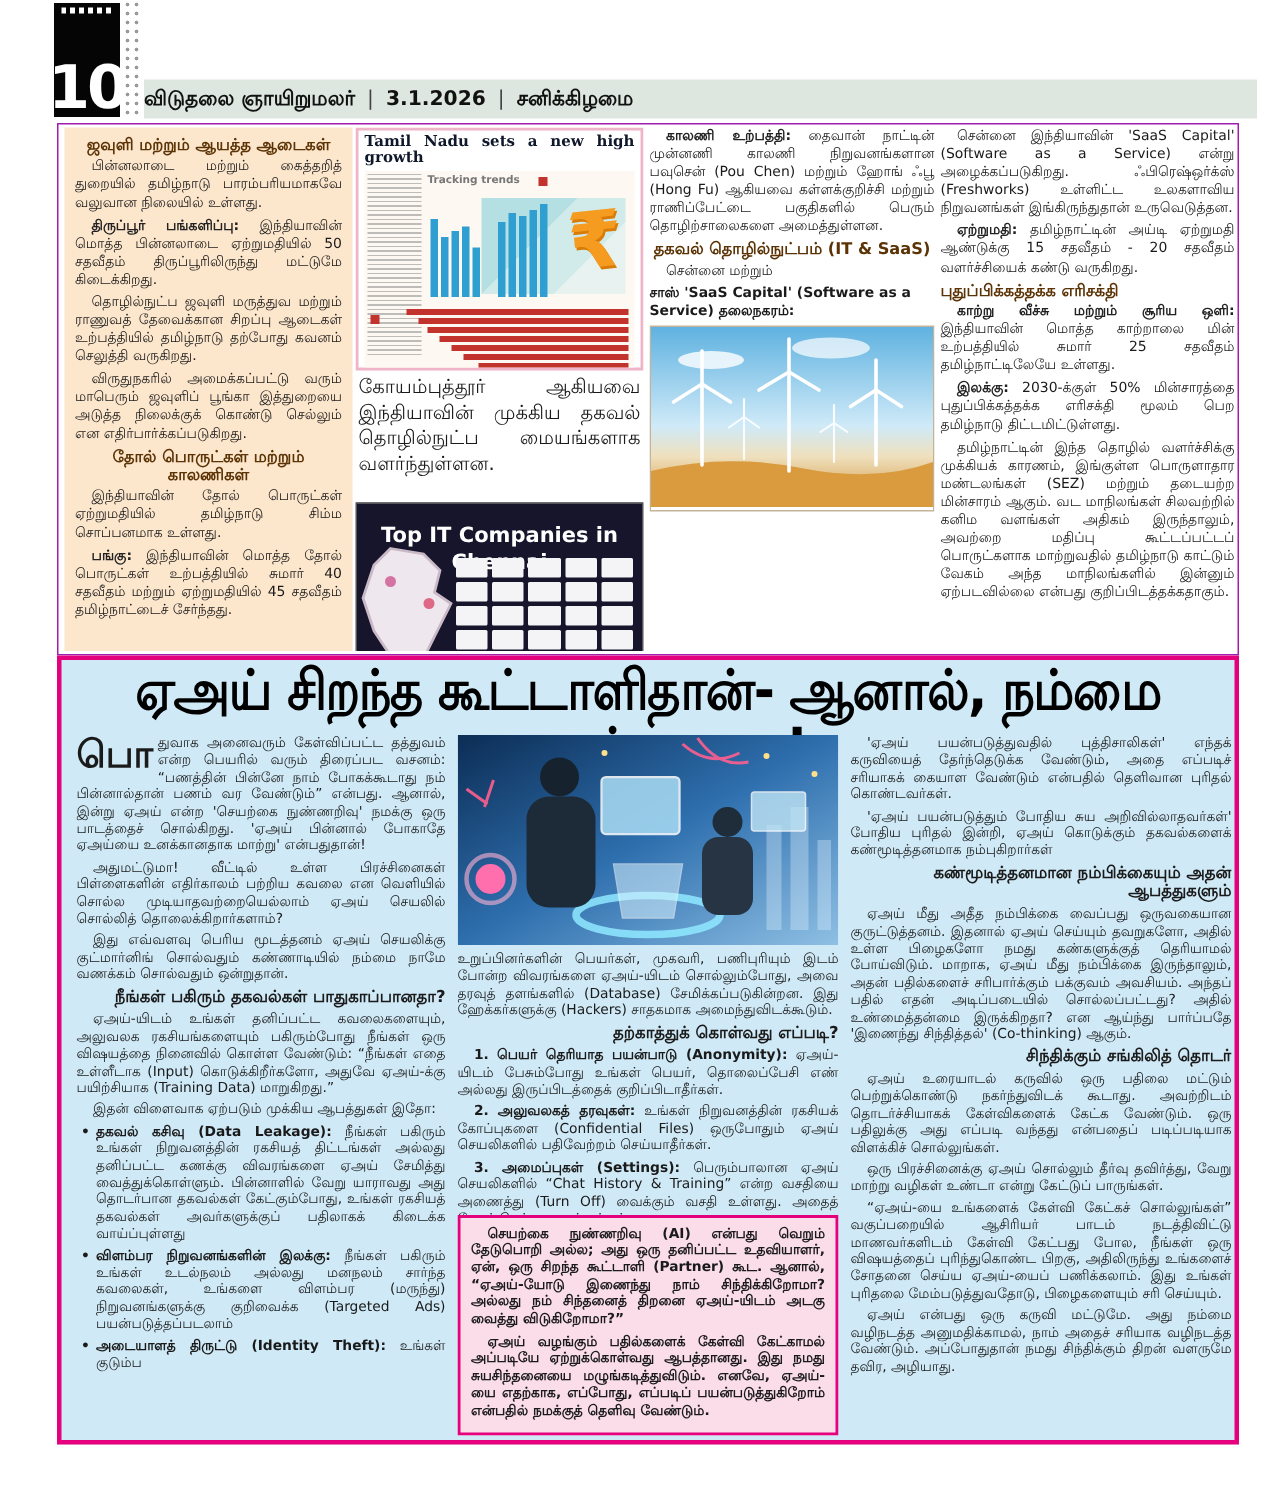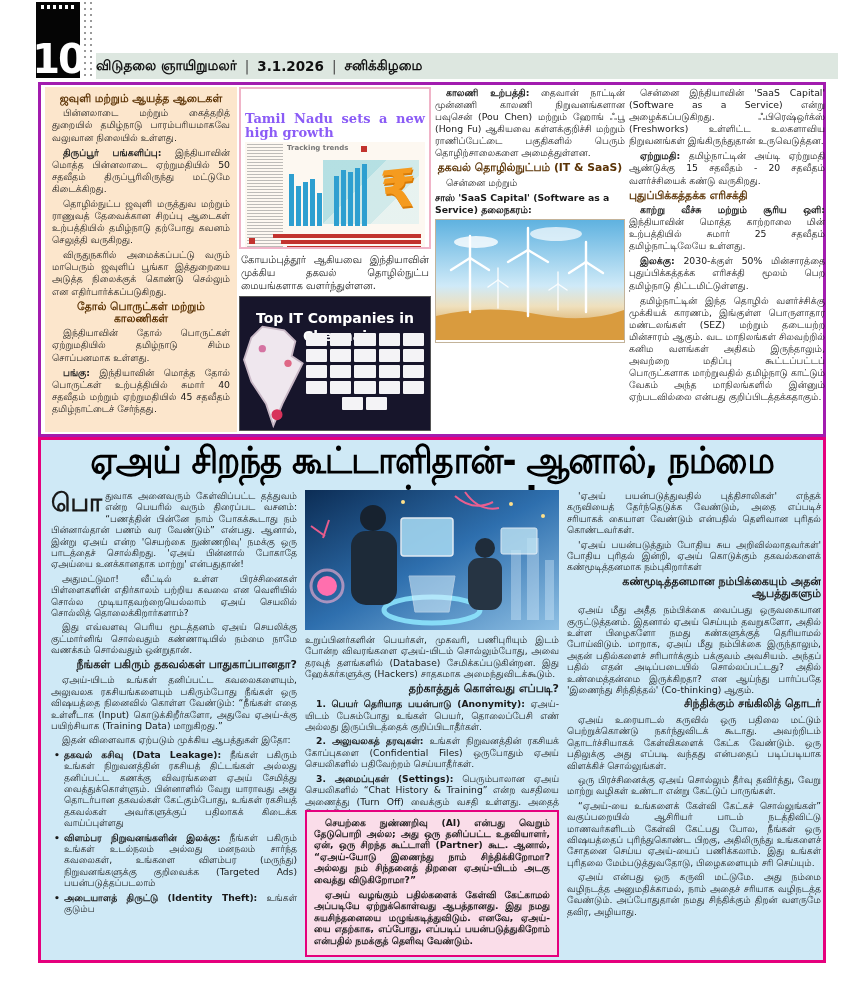--- a/index.html
+++ b/index.html
@@ -14,52 +14,52 @@
   .pagenum-box span{color:#fff;font-size:40px;font-weight:800;line-height:0.95;letter-spacing:-2px;}
   .dotted-strip{position:absolute;left:82px;top:0;width:12px;height:78px;
                background-image:radial-gradient(#9a9a9a 1px,transparent 1.5px);background-size:6px 6px;}
   .masthead-bar{position:absolute;left:96px;top:53px;width:742px;height:26px;background:#dde7e0;
                display:flex;align-items:center;gap:8px;box-sizing:border-box;
                font-weight:bold;font-size:13.5px;color:#111;}
   .masthead-bar .sep{color:#444;font-weight:normal;}
 
   
   .top-section{position:absolute;left:38px;top:82px;width:788px;height:355px;background:#fff;
-               border:3px solid #a21caf;box-sizing:border-box;}
+               border:1px solid #a21caf;box-sizing:border-box;}
   .tcol{position:absolute;top:2px;bottom:2px;overflow:hidden;font-size:9.3px;line-height:1.3;text-align:justify;}
   .tcol1{left:4px;width:192px;background:#fce6cc;padding:3px 7px;box-sizing:border-box;}
   .tcol2{left:198px;width:192px;}
   .tcol3{left:394px;width:190px;}
   .tcol4{left:588px;width:196px;}
   .tph{color:#5b3305;font-weight:bold;text-align:center;font-size:10.8px;line-height:1.15;margin:3px 0 2px;}
   .tph.left{text-align:left;}
   .tp{margin:0 0 3px;text-indent:11px;}
   .tp b{color:#222;}
 
   
   .chart-card{position:relative;height:162px;border:2px solid #f0b4c8;background:#fff;
               box-sizing:border-box;padding:3px 4px;overflow:hidden;}
-  .chart-title{font-family:"DejaVu Serif","Liberation Serif",serif;font-weight:bold;font-size:13px;
-              color:#8b5cf6;line-height:1.05;margin-top:20px;}
+  .chart-title{font-family:"DejaVu Serif","Liberation Serif",serif;font-weight:bold;font-size:10px;
+              color:#0f172a;line-height:1.05;}
   .chart-body{position:relative;margin-top:3px;height:136px;background:#fdf8f1;}
   .tracking{position:absolute;left:42px;top:2px;font-size:7px;font-weight:bold;color:#777;}
   .fake-lines{position:absolute;left:2px;top:2px;width:36px;height:122px;opacity:.55;
               background:repeating-linear-gradient(to bottom,#8a8a8a 0 1px,transparent 1px 3px);}
   .bars{position:absolute;left:44px;bottom:52px;display:flex;align-items:flex-end;gap:2px;height:62px;}
   .bars i{display:block;width:5px;background:#2e9fd0;}
   .bars .gap{width:8px;background:transparent;}
   .redbars{position:absolute;right:4px;bottom:4px;display:flex;flex-direction:column;gap:2px;align-items:flex-end;}
   .redbars i{display:block;height:4px;background:#c2332e;}
   .rupee{position:absolute;right:8px;top:14px;font-size:52px;font-weight:800;color:#f59b1f;
          text-shadow:1px 2px 0 #d97b06;transform:rotate(-6deg);}
   .legend-sq{position:absolute;width:6px;height:6px;background:#c2332e;}
   .teal-shape{position:absolute;left:78px;top:18px;width:96px;height:64px;opacity:.35;
          background:linear-gradient(135deg,#2fb3c9 0 40%,#7fd0dd 40% 70%,#bfe8ee 70%);}
 
-  .frag{margin:4px 2px 4px;font-size:10px;line-height:1.3;}
+  .frag{margin:4px 2px 16px;font-size:13px;line-height:1.3;}
 
   
   .topit-card{position:relative;height:133px;margin-top:1px;background:#17152b;overflow:hidden;border:1px solid #555;}
   .topit-title{position:relative;z-index:2;color:#fff;font-weight:800;font-size:14px;text-align:center;margin-top:12px;}
   .topit-map{position:absolute;left:-18px;top:26px;z-index:1;}
   .tiles{position:absolute;right:6px;top:36px;width:118px;display:grid;grid-template-columns:repeat(5,1fr);gap:3px;z-index:2;}
   .tiles i{display:block;height:13px;background:#f4f3f6;border-radius:1px;}
   .tiles i:nth-child(21),.tiles i:nth-child(22){transform:translateX(36px);}
 
   

